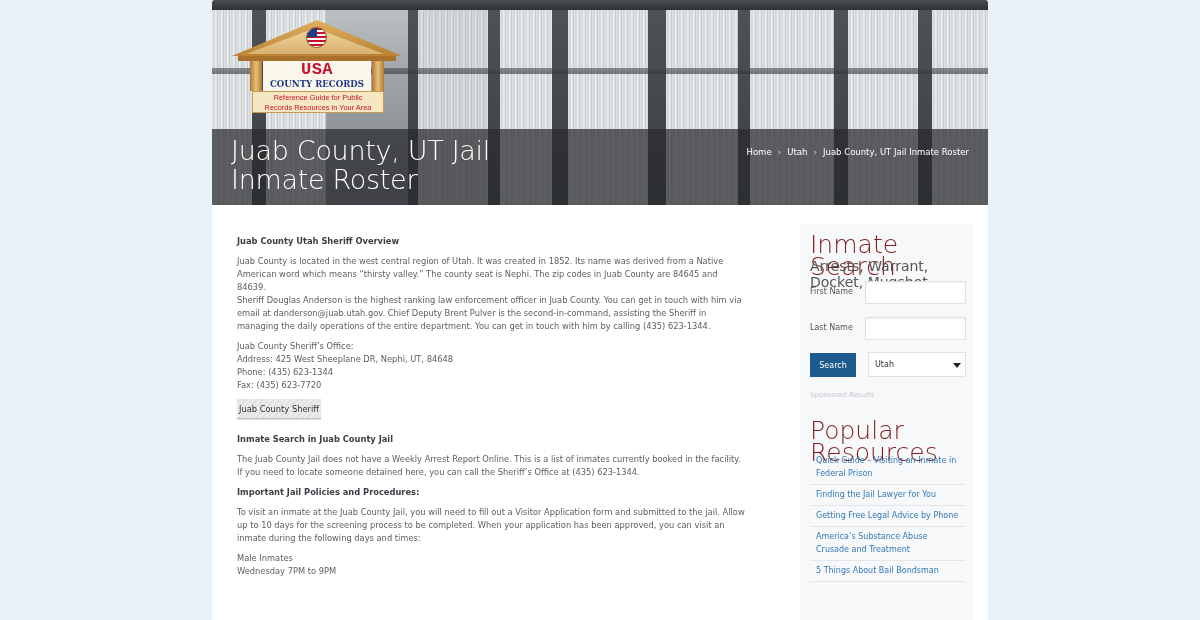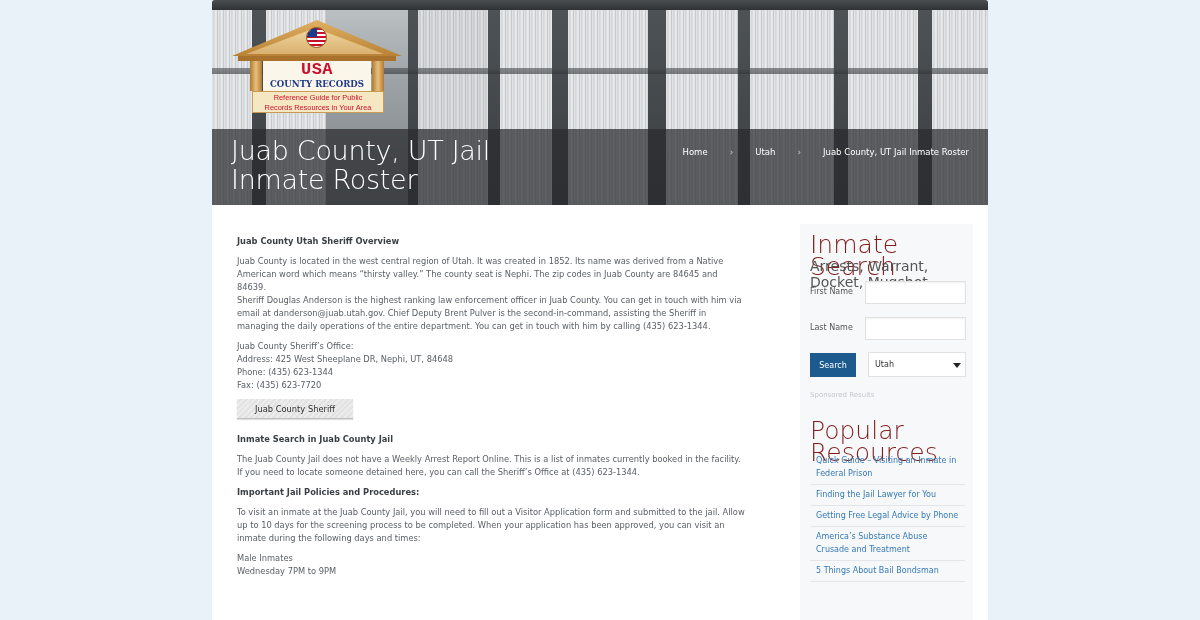--- a/index.html
+++ b/index.html
@@ -64,21 +64,21 @@
     line-height: 29px;
     letter-spacing: -0.3px;
   }
   .breadcrumb {
     position: absolute;
     right: 19px;
     top: 147px;
     font-size: 8.5px;
     color: #ffffff;
     display: flex;
-    gap: 22px;
+    gap: 6px;
     align-items: center;
   }
   .breadcrumb .sep { color: #cfd2d4; font-size: 9px; }
   .breadcrumb a { color: #fff; text-decoration: none; }
 
   
   .logo {
     position: absolute;
     left: 18px;
     top: 18px;
@@ -177,21 +177,21 @@
     color: #5b6066;
   }
   .content p { margin-bottom: 7px; }
   .content .h {
     font-weight: bold;
     color: #3a3f44;
     margin-bottom: 7px;
   }
   .btn-sheriff {
     display: inline-block;
-    width: 116px;
+    width: 84px;
     height: 20px;
     line-height: 20px;
     text-align: center;
     font-size: 8.3px;
     color: #333;
     background: repeating-linear-gradient(135deg, #ececec 0 2px, #e2e2e2 2px 4px);
     border-bottom: 1px solid #bfbfbf;
     box-shadow: 0 1px 1px rgba(0,0,0,0.12);
     margin-bottom: 14px;
     cursor: pointer;

